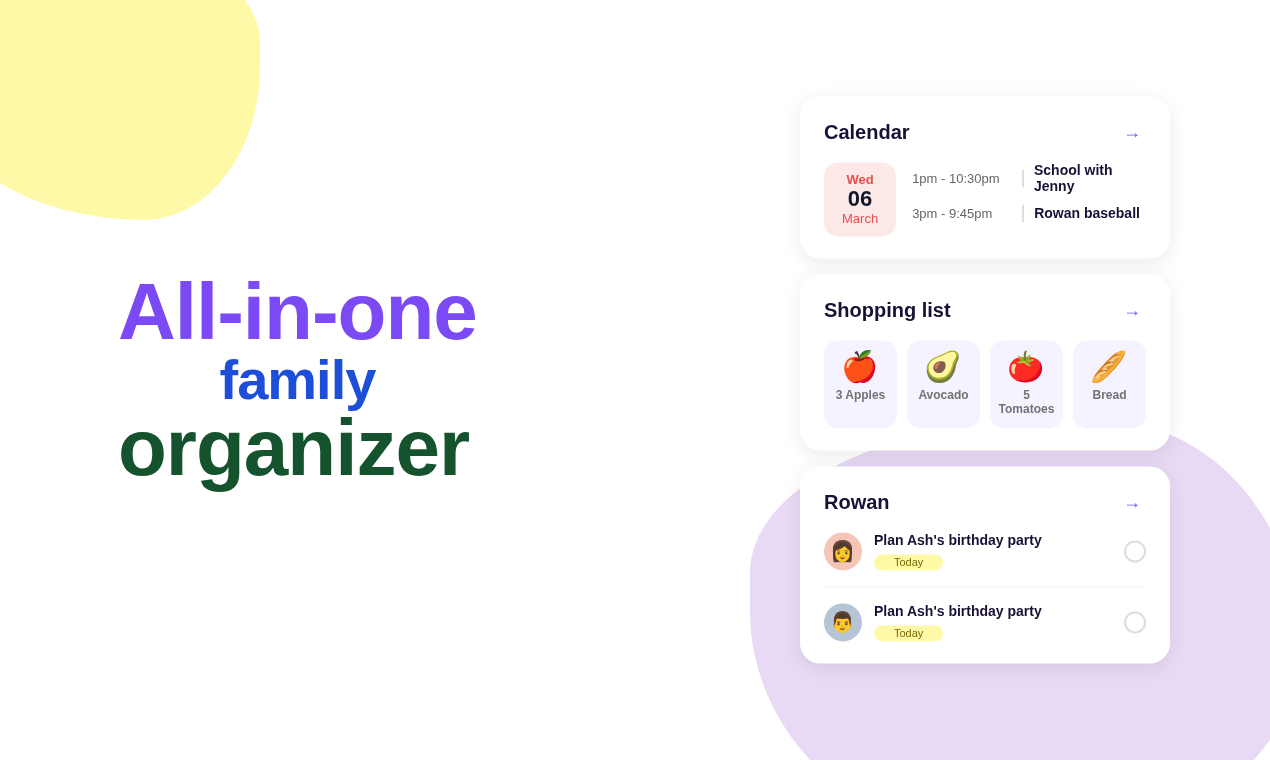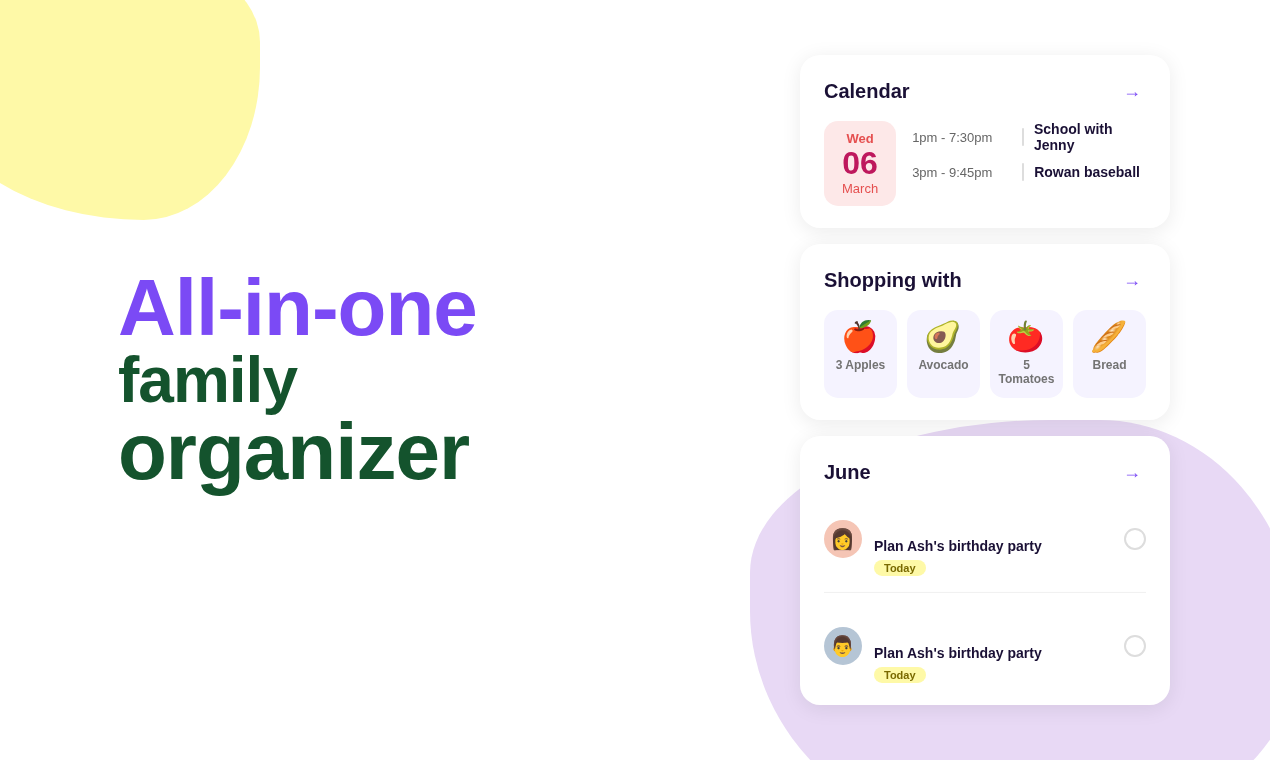--- a/index.html
+++ b/index.html
@@ -47,25 +47,26 @@
 
     .hero-line1 {
       font-size: 80px;
       font-weight: 900;
       color: #7b4af5;
       line-height: 1.0;
       letter-spacing: -1px;
     }
 
     .hero-line2 {
-      font-size: 64px;
+      font-size: 56px;
       font-weight: 900;
-      color: #14532d;
+      color: #1d4ed8;
       line-height: 1.0;
       letter-spacing: -1px;
+      text-align: center;
     }
 
     .hero-line3 {
       font-size: 80px;
       font-weight: 900;
       color: #14532d;
       line-height: 1.0;
       letter-spacing: -1px;
     }
 
@@ -129,23 +130,23 @@
       min-width: 68px;
     }
 
     .date-day-name {
       font-size: 13px;
       font-weight: 700;
       color: #e55050;
     }
 
     .date-number {
-      font-size: 32px;
+      font-size: 22px;
       font-weight: 900;
-      color: #be185d;
+      color: #0f172a;
       line-height: 1.1;
     }
 
     .date-month {
       font-size: 13px;
       color: #e55050;
       font-weight: 500;
     }
 
     .events-list {
@@ -244,30 +245,29 @@
 
     .task-info {
       flex: 1;
     }
 
     .task-name {
       font-size: 14px;
       font-weight: 700;
       color: #1a1035;
       margin-bottom: 4px;
-      margin-top: 36px;
     }
 
     .task-tag {
       display: inline-block;
       background: #fef9a7;
       color: #7a6a00;
       font-size: 11px;
-      font-weight: 700;
-      padding: 2px 10px;
+      font-weight: 400;
+      padding: 2px 20px;
       border-radius: 20px;
     }
 
     .task-checkbox {
       width: 22px;
       height: 22px;
       border-radius: 50%;
       border: 2px solid #ddd;
       flex-shrink: 0;
       cursor: pointer;
@@ -300,36 +300,36 @@
       <div class="arrow-icon">→</div>
     </div>
     <div class="calendar-content">
       <div class="date-badge">
         <div class="date-day-name">Wed</div>
         <div class="date-number">06</div>
         <div class="date-month">March</div>
       </div>
       <div class="events-list">
         <div class="event-row">
-          <span class="event-time">1pm - 7:30pm</span>
+          <span class="event-time">1pm - 10:30pm</span>
           <div class="event-divider"></div>
           <span class="event-name">School with Jenny</span>
         </div>
         <div class="event-row">
           <span class="event-time">3pm - 9:45pm</span>
           <div class="event-divider"></div>
           <span class="event-name">Rowan baseball</span>
         </div>
       </div>
     </div>
   </div>
 
   <div class="card">
     <div class="card-header">
-      <span class="card-title">Shopping with</span>
+      <span class="card-title">Shopping list</span>
       <div class="arrow-icon">→</div>
     </div>
     <div class="shopping-items">
       <div class="shopping-item">
         <span class="shopping-emoji">🍎</span>
         <span class="shopping-label">3 Apples</span>
       </div>
       <div class="shopping-item">
         <span class="shopping-emoji">🥑</span>
         <span class="shopping-label">Avocado</span>
@@ -340,21 +340,21 @@
       </div>
       <div class="shopping-item">
         <span class="shopping-emoji">🥖</span>
         <span class="shopping-label">Bread</span>
       </div>
     </div>
   </div>
 
   <div class="card">
     <div class="card-header">
-      <span class="card-title">June</span>
+      <span class="card-title">Rowan</span>
       <div class="arrow-icon">→</div>
     </div>
     <div class="tasks-list">
       <div class="task-row">
         <div class="task-avatar avatar-female">
           <span>👩</span>
         </div>
         <div class="task-info">
           <div class="task-name">Plan Ash's birthday party</div>
           <span class="task-tag">Today</span>

